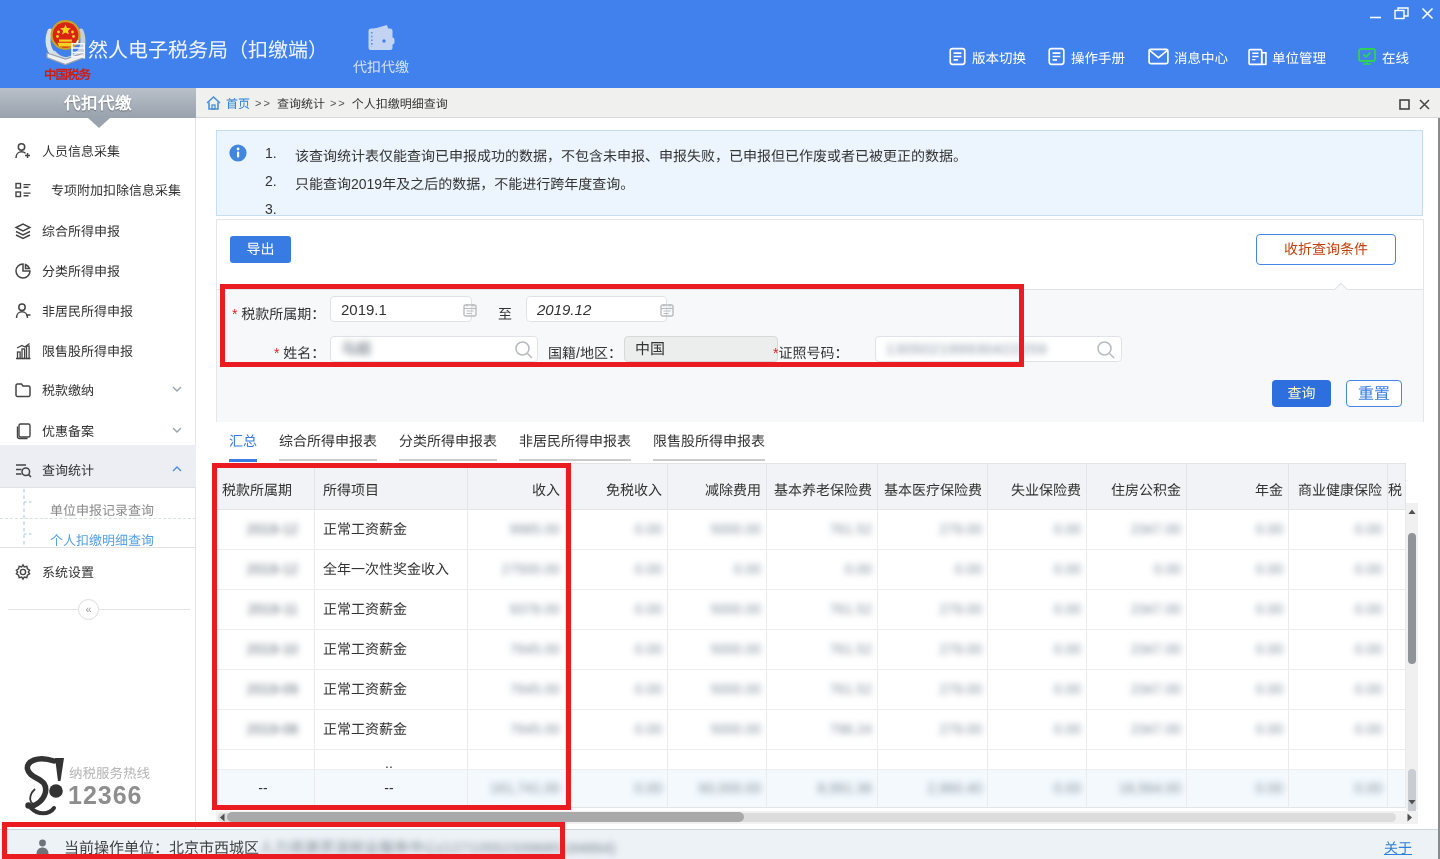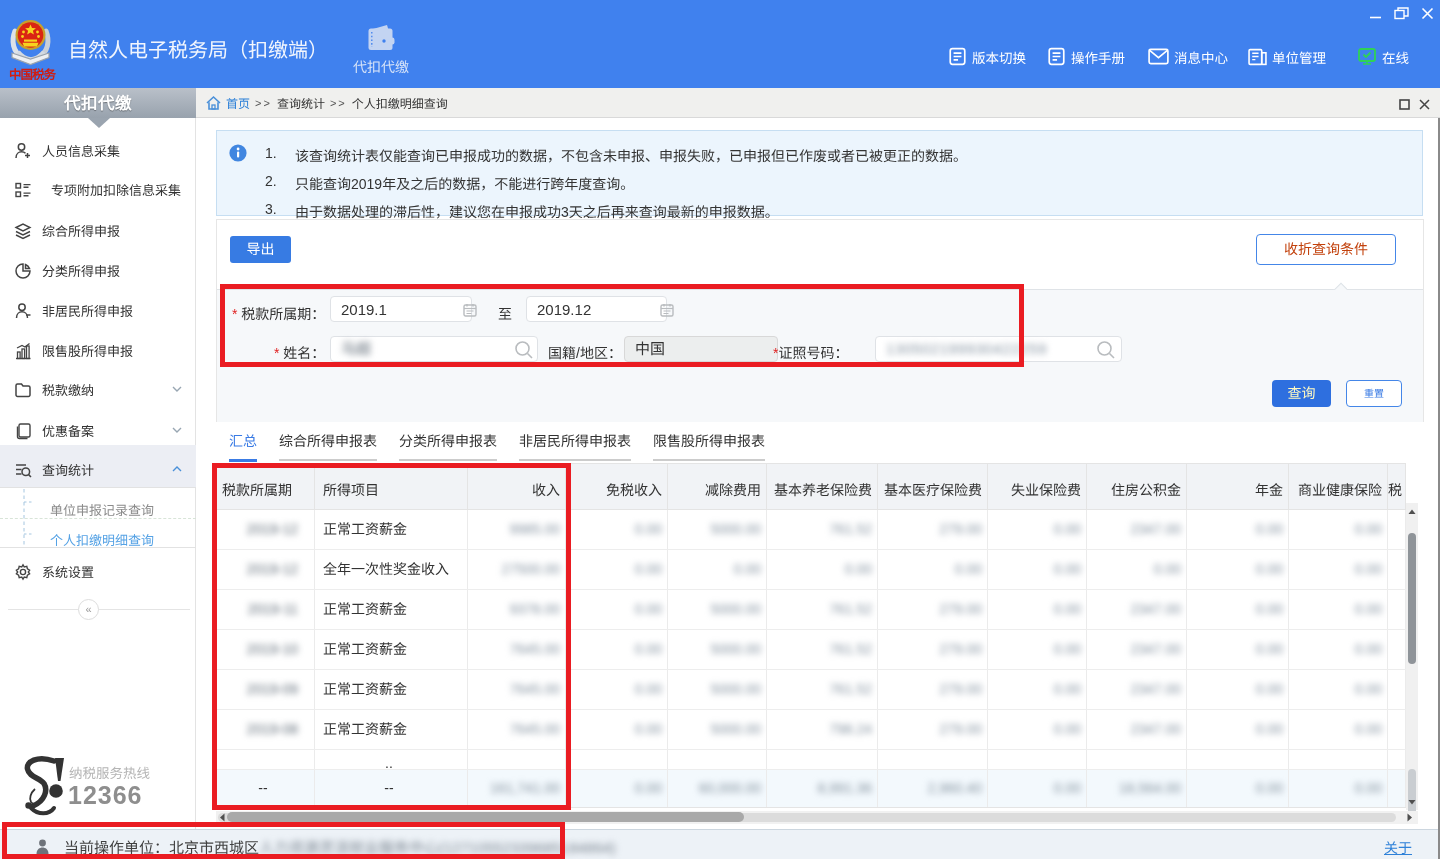--- a/index.html
+++ b/index.html
@@ -1,19 +1,19 @@
 <!DOCTYPE html>
 <html lang="zh-CN"><head>
 <meta charset="utf-8">
 <title>自然人电子税务局（扣缴端）</title>
 <style>
 *{margin:0;padding:0;box-sizing:border-box;}
 html,body{width:1440px;height:859px;overflow:hidden;}
 body{font-family:"Liberation Sans",sans-serif;position:relative;background:#fff;color:#333;}
-.abs{position:absolute;}
+.abs{position:absolute;margin-left:35px;}
 
 .header{position:absolute;left:0;top:0;width:1440px;height:88px;background:#4081ee;overflow:hidden;}
 .hdr-title{position:absolute;left:68px;top:34px;font-size:20px;color:#f2f6fd;letter-spacing:0;}
 .hdr-tab{position:absolute;left:351px;top:23px;width:60px;text-align:center;color:#d6e3f8;font-size:14px;}
 .hm{position:absolute;top:47px;height:19px;color:#fff;font-size:13.5px;display:flex;align-items:center;}
 .hm span{margin-left:5px;}
 .winctl{position:absolute;top:4px;right:6px;display:flex;gap:12px;align-items:center;height:18px;}
 
 .sidehead{position:absolute;left:0;top:88px;width:196px;height:30px;background:linear-gradient(#b9c0c9,#98a2ad);color:#fff;font-size:16.5px;font-weight:bold;z-index:6;text-align:center;line-height:30px;text-shadow:0 1px 1px rgba(0,0,0,.35);letter-spacing:0.5px;}
 .sidehead:after{content:"";position:absolute;left:88px;top:30px;border-left:11px solid transparent;border-right:11px solid transparent;border-top:10px solid #9aa4af;z-index:6;}
@@ -47,21 +47,21 @@
 .qform{position:absolute;left:0px;top:69px;width:1206px;height:133px;background:#f6f8fa;border-top:1px solid #dfe3e7;}
 .notch{position:absolute;left:1116px;top:-8px;width:14px;height:8px;overflow:hidden;}
 .notch:before{content:"";position:absolute;left:2px;top:3px;width:10px;height:10px;background:#f6f8fa;border:1px solid #dfe3e7;transform:rotate(45deg);}
 .btn-export{position:absolute;left:13px;top:16px;width:61px;height:27px;background:#377be3;border-radius:3px;color:#fff;font-size:14px;text-align:center;line-height:27px;}
 .btn-fold{position:absolute;right:27px;top:14px;width:140px;height:31px;border:1px solid #4486e8;border-radius:4px;color:#c2410c;font-size:14px;text-align:center;line-height:29px;background:#fff;}
 .flabel{position:absolute;font-size:14px;color:#333;}
 .red{color:#e02020;}
 .finput{position:absolute;height:26px;border:1px solid #dfe2e6;border-radius:4px;background:#fff;font-size:15px;color:#333;line-height:24px;padding-left:10px;}
 .finput.dis{background:#eceeee;border-color:#d8d8d8;color:#333;}
 .btn-query{position:absolute;left:1055px;top:90px;width:59px;height:27px;background:#2e6fdf;border-radius:4px;color:#fef9c3;font-size:14px;text-align:center;line-height:27px;}
-.btn-reset{position:absolute;left:1129px;top:90px;width:56px;height:27px;background:#fff;border:1px solid #4486e8;border-radius:4px;color:#3a7be4;font-size:10px;text-align:center;line-height:25px;}
+.btn-reset{position:absolute;left:1129px;top:90px;width:56px;height:27px;background:#fff;border:1px solid #4486e8;border-radius:4px;color:#3a7be4;font-size:16px;text-align:center;line-height:25px;}
 
 .tabs{position:absolute;left:33px;top:312px;font-size:14px;height:26px;}
 .tab{float:left;margin-right:22px;padding-bottom:9px;color:#333;border-bottom:2px solid #ccc;}
 .tab.on{color:#3a7be4;border-bottom:3px solid #3a7be4;}
 
 .tbl{position:absolute;left:20px;top:345px;width:1190px;height:347px;font-size:14px;}
 .tr{position:absolute;left:0;width:1190px;display:flex;}
 .td{flex:none;border-right:1px solid #ebebeb;padding-right:5px;text-align:right;overflow:hidden;white-space:nowrap;}
 .td.l{text-align:left;padding-left:6px;padding-right:4px;}
 .td.l2{padding-left:8px;}
@@ -293,37 +293,36 @@
     <svg style="position:absolute;left:12px;top:13px;" width="18" height="18" viewBox="0 0 18 18">
         <circle cx="9" cy="9" r="8.6" fill="#4186e0"></circle>
         <rect x="8" y="7.6" width="2.2" height="6" rx="1" fill="#fff"></rect>
         <circle cx="9.1" cy="5" r="1.4" fill="#fff"></circle>
       </svg>
     <span class="no" style="top:14px;">1.</span>
       <span class="ln" style="top:14px;">该查询统计表仅能查询已申报成功的数据，不包含未申报、申报失败，已申报但已作废或者已被更正的数据。</span>
     <span class="no" style="top:42px;">2.</span>
       <span class="ln" style="top:42px;">只能查询2019年及之后的数据，不能进行跨年度查询。</span>
     <span class="no" style="top:70px;">3.</span>
-      <span class="ln" style="top:70px;">由于数据处理的滞后性，建议您在申报成功3天之后再来查询最新的申报数据。</span>
   </div>
   <div class="panel">
     <div class="btn-export">导出</div>
     <div class="btn-fold">收折查询条件</div>
     <div class="qform">
       <div class="notch"></div>
       <span class="flabel" style="left:15px;top:13px;"><span class="red">*</span> 税款所属期：</span>
       <input class="finput" style="left: 113px; top: 6px; width: 142px;" value="2019.1">
       <svg style="position:absolute;left:246px;top:13px;" width="14" height="14" viewBox="0 0 14 14">
           <rect x="1" y="2" width="12" height="11" rx="1.5" fill="none" stroke="#b9bcbf" stroke-width="1.4"></rect>
           <path d="M1 5.5h12" stroke="#b9bcbf" stroke-width="1.2"></path>
           <path d="M4 1v2.4M10 1v2.4" stroke="#b9bcbf" stroke-width="1.4"></path>
           <path d="M3.5 8h7M3.5 10.5h5" stroke="#b9bcbf" stroke-width="1.1"></path>
         </svg>
       <span class="flabel" style="left:281px;top:13px;">至</span>
-      <input class="finput" style="left: 309px; top: 6px; width: 141px;" value="2019.12">
+      <input class="finput" style="left: 309px; top: 6px; width: 141px; font-style: italic;" value="2019.12">
       <svg style="position:absolute;left:443px;top:13px;" width="14" height="14" viewBox="0 0 14 14">
           <rect x="1" y="2" width="12" height="11" rx="1.5" fill="none" stroke="#b9bcbf" stroke-width="1.4"></rect>
           <path d="M1 5.5h12" stroke="#b9bcbf" stroke-width="1.2"></path>
           <path d="M4 1v2.4M10 1v2.4" stroke="#b9bcbf" stroke-width="1.4"></path>
           <path d="M3.5 8h7M3.5 10.5h5" stroke="#b9bcbf" stroke-width="1.1"></path>
         </svg>
       <span class="flabel" style="left:57px;top:52px;"><span class="red">*</span> 姓名：</span>
       <div class="finput" style="left:113px;top:46px;width:208px;"><span class="blur">马超</span></div>
       <svg style="position:absolute;left:297px;top:50px;" width="20" height="20" viewBox="0 0 20 20">
           <circle cx="8.5" cy="8.5" r="6.5" fill="none" stroke="#b9bcbf" stroke-width="1.6"></circle>

